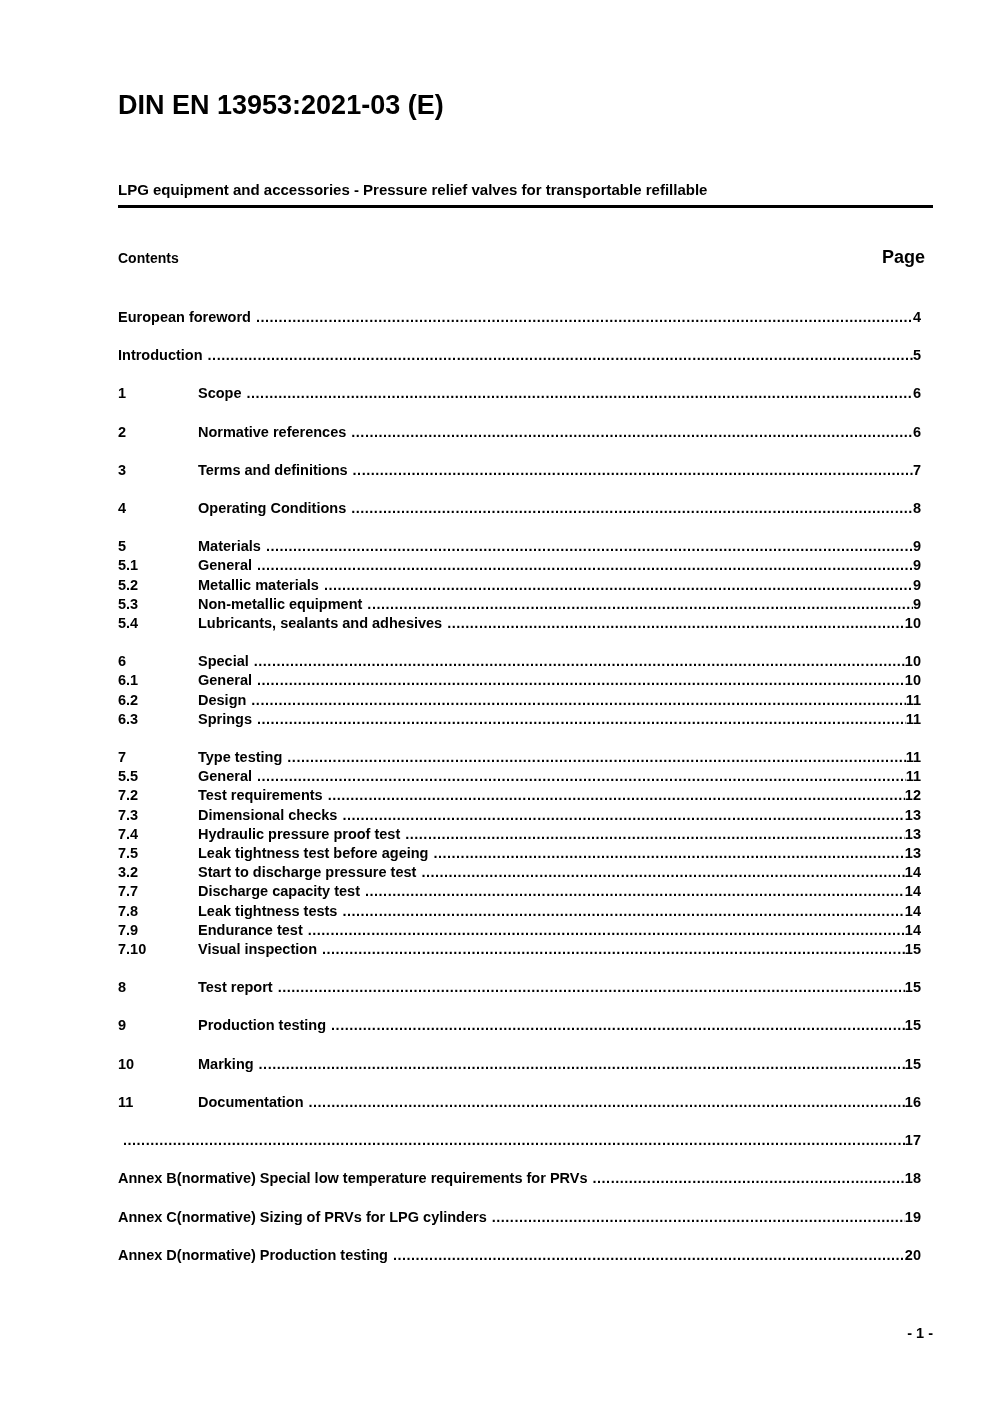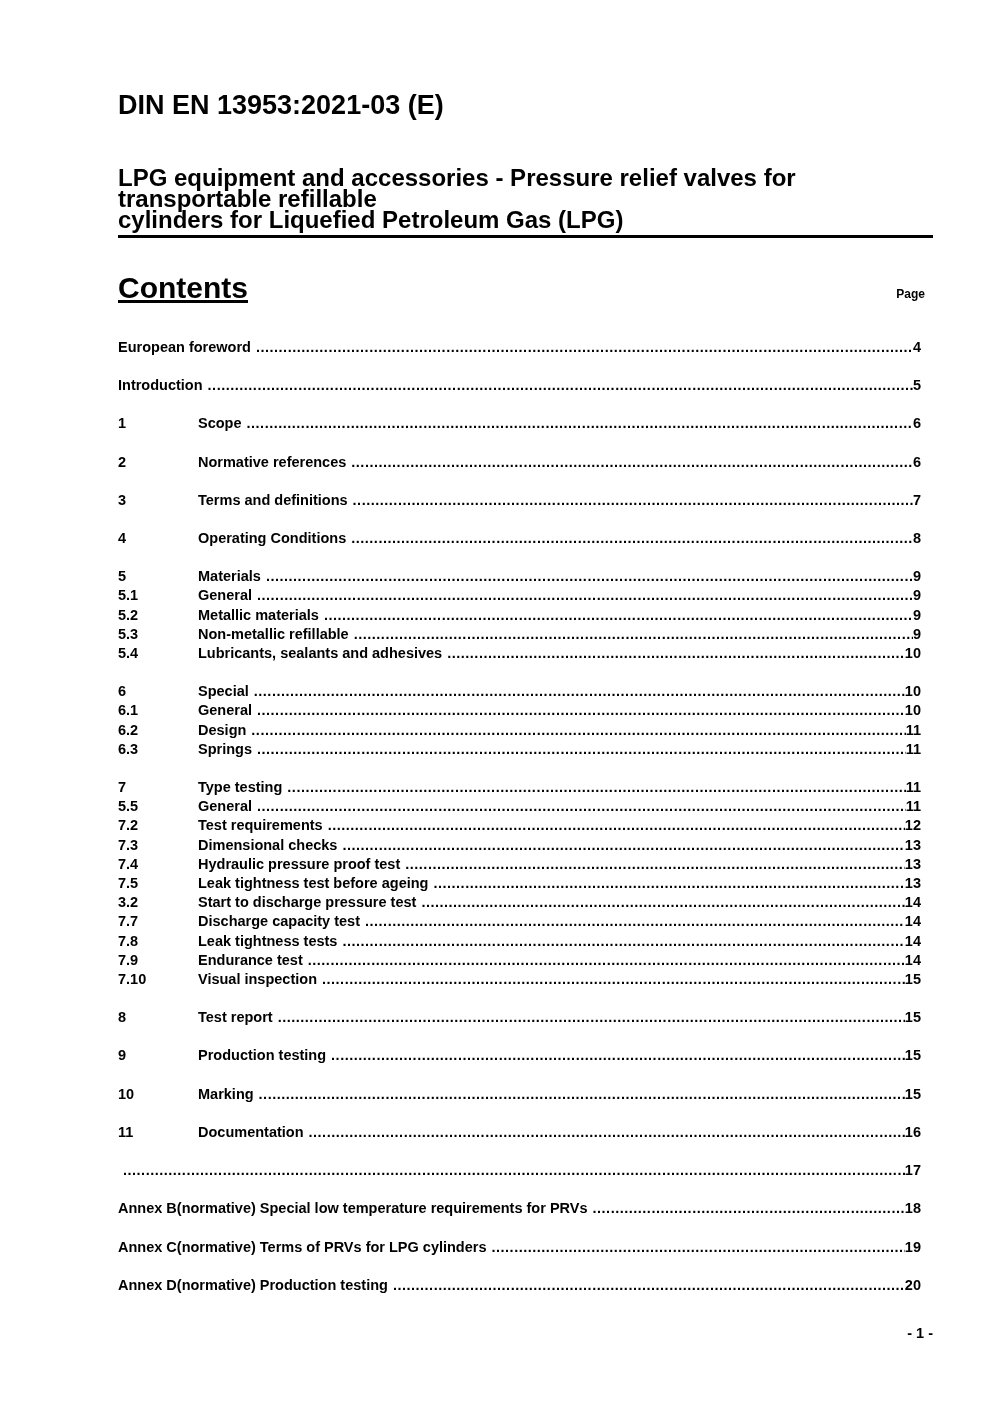--- a/index.html
+++ b/index.html
@@ -20,45 +20,44 @@
     height: 984px;
   }
   .doc-title {
     margin-top: 90px;
     font-size: 27px;
     line-height: 30px;
     font-weight: bold;
     letter-spacing: 0px;
   }
   .doc-subtitle {
-    margin-top: 47px;
-    font-size: 24px;
+    margin-top: 59px;
+    font-size: 15px;
     line-height: 21px;
     font-weight: bold;
   }
   .subtitle-rule {
     margin-top: 5px;
     height: 3px;
     background: #000000;
     width: 100%;
   }
   .contents-row {
     margin-top: 37px;
     display: flex;
     align-items: baseline;
     justify-content: space-between;
   }
   .contents-heading {
-    font-size: 30px;
+    font-size: 14px;
     line-height: 26px;
     font-weight: bold;
-    text-decoration: underline;
   }
   .page-col-label {
-    font-size: 12px;
+    font-size: 18px;
     font-weight: bold;
     padding-right: 8px;
   }
   .toc {
     margin-top: 37px;
   }
   .toc-group {
     margin-bottom: 19px;
   }
   .toc-row {
@@ -98,21 +97,20 @@
 </style>
 </head>
 <body>
 
 <div class="page">
 
   <div class="doc-title">DIN EN 13953:2021-03 (E)</div>
 
   <div class="doc-subtitle">
     <div>LPG equipment and accessories - Pressure relief valves for transportable refillable</div>
-    <div>cylinders for Liquefied Petroleum Gas (LPG)</div>
   </div>
 
   <div class="subtitle-rule"></div>
 
   <div class="contents-row">
     <div class="contents-heading">Contents</div>
     <div class="page-col-label">Page</div>
   </div>
 
   <div class="toc" id="toc-root">
@@ -176,21 +174,21 @@
           <span class="toc-page">9</span>
         </div>
         <div class="toc-row">
           <span class="toc-num">5.2</span>
           <span class="toc-label">Metallic materials</span>
           <span class="toc-dots">....................................................................................................................................................................................................................................................................</span>
           <span class="toc-page">9</span>
         </div>
         <div class="toc-row">
           <span class="toc-num">5.3</span>
-          <span class="toc-label">Non-metallic refillable</span>
+          <span class="toc-label">Non-metallic equipment</span>
           <span class="toc-dots">....................................................................................................................................................................................................................................................................</span>
           <span class="toc-page">9</span>
         </div>
         <div class="toc-row">
           <span class="toc-num">5.4</span>
           <span class="toc-label">Lubricants, sealants and adhesives</span>
           <span class="toc-dots">....................................................................................................................................................................................................................................................................</span>
           <span class="toc-page">10</span>
         </div>
       </div>
@@ -328,21 +326,21 @@
       </div>
       <div class="toc-group">
         <div class="toc-row">
           <span class="toc-label">Annex B(normative) Special low temperature requirements for PRVs</span>
           <span class="toc-dots">....................................................................................................................................................................................................................................................................</span>
           <span class="toc-page">18</span>
         </div>
       </div>
       <div class="toc-group">
         <div class="toc-row">
-          <span class="toc-label">Annex C(normative) Terms of PRVs for LPG cylinders</span>
+          <span class="toc-label">Annex C(normative) Sizing of PRVs for LPG cylinders</span>
           <span class="toc-dots">....................................................................................................................................................................................................................................................................</span>
           <span class="toc-page">19</span>
         </div>
       </div>
       <div class="toc-group">
         <div class="toc-row">
           <span class="toc-label">Annex D(normative) Production testing</span>
           <span class="toc-dots">....................................................................................................................................................................................................................................................................</span>
           <span class="toc-page">20</span>
         </div>

